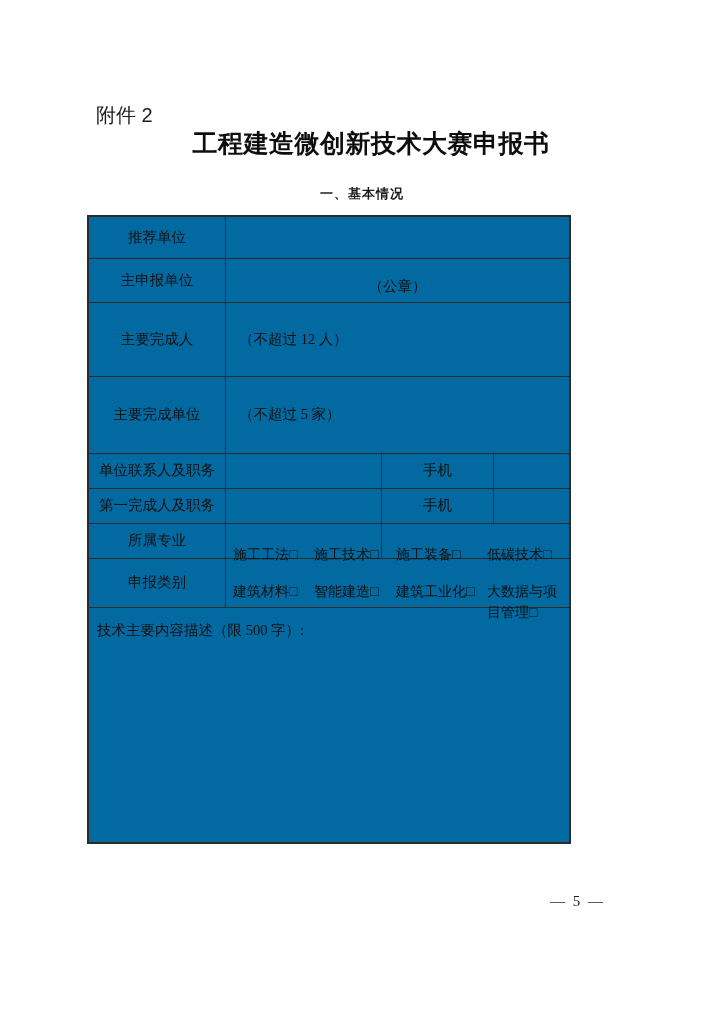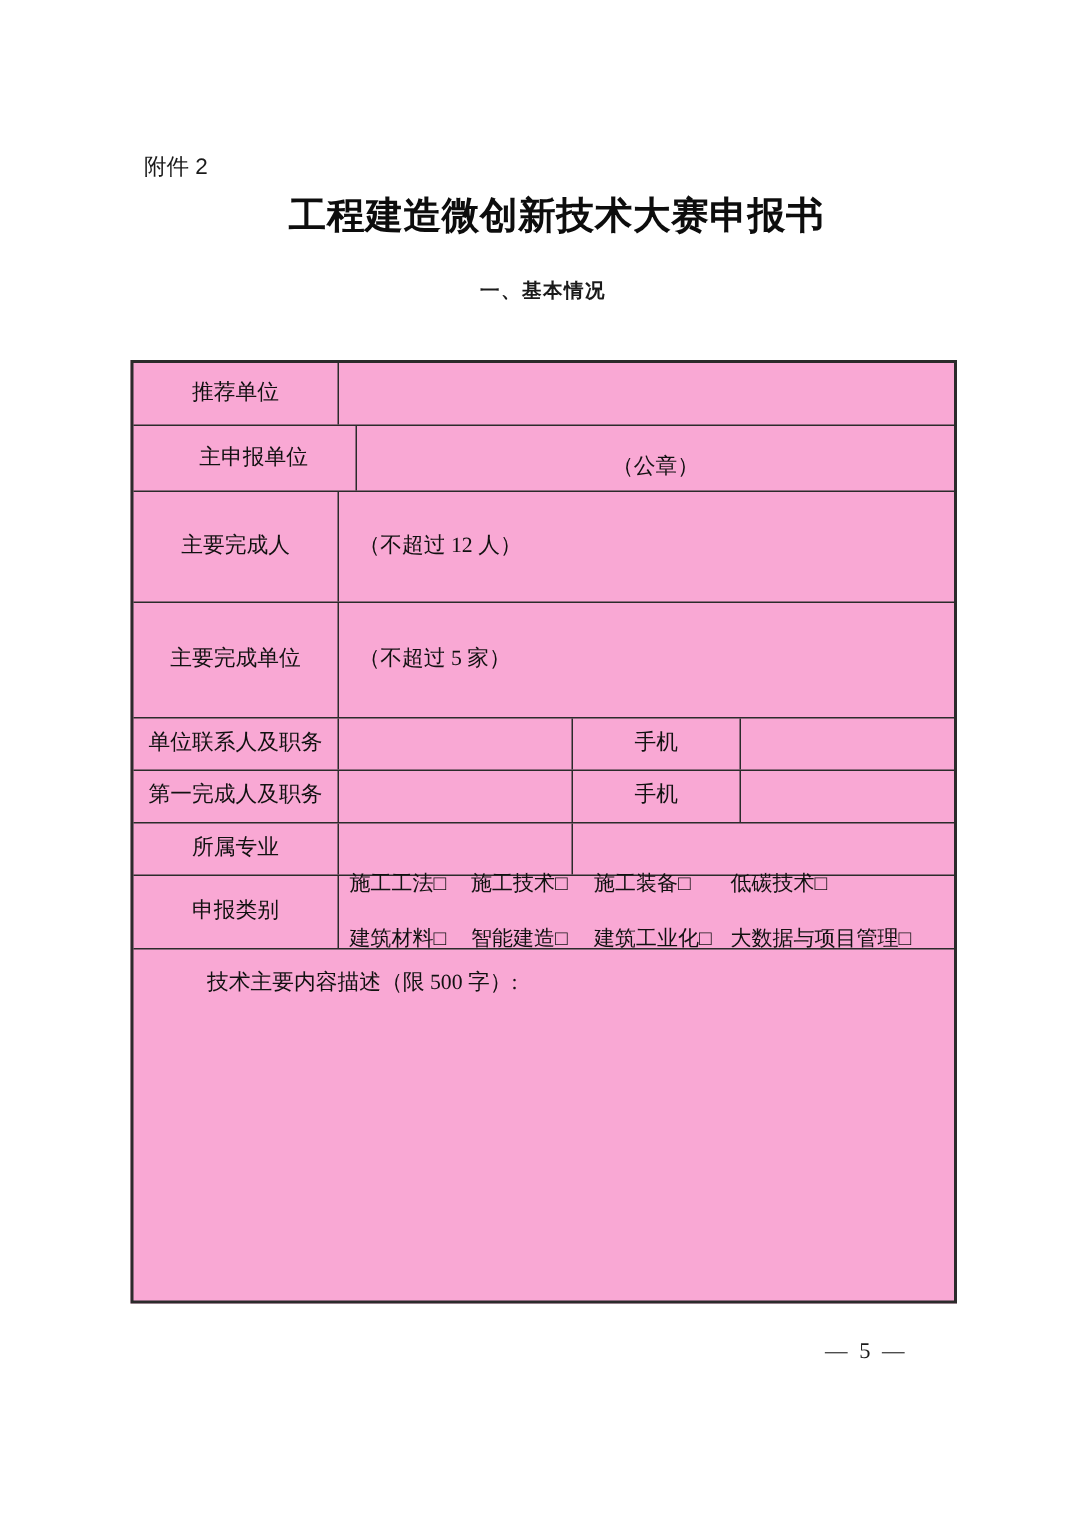--- a/index.html
+++ b/index.html
@@ -11,21 +11,21 @@
     margin: 0 auto;
     background: #ffffff;
     font-family: "Liberation Serif", "DejaVu Serif", serif;
     color: #111111;
     overflow: hidden;
   }
   .attachment-label {
     position: absolute;
     left: 96px;
     top: 102px;
-    font-size: 15px;
+    font-size: 20px;
     font-family: "Liberation Sans", "DejaVu Sans", sans-serif;
     color: #1a1a1a;
   }
   .doc-title {
     position: absolute;
     left: 0;
     right: 0;
     top: 127px;
     text-align: center;
     font-size: 25px;
@@ -42,31 +42,31 @@
     text-align: center;
     font-size: 13px;
     font-weight: bold;
     font-family: "Liberation Sans", "DejaVu Sans", sans-serif;
     letter-spacing: 1px;
     color: #1a1a1a;
   }
   .form-table {
     position: absolute;
     left: 87px;
-    top: 240px;
-    width: 551px;
+    top: 215px;
+    width: 484px;
     border: 2px solid #2b2b2b;
-    background: #f9a8d4;
+    background: #0369a1;
   }
   .row {
     display: flex;
     border-bottom: 1.5px solid #2b2b2b;
     align-items: stretch;
   }
-  .row:last-child { border-bottom: none; margin-left: 41px; }
+  .row:last-child { border-bottom: none; }
   .cell {
     border-right: 1px solid #2b2b2b;
     display: flex;
     align-items: center;
     justify-content: center;
     font-size: 14.5px;
     line-height: 1.35;
   }
   .cell:last-child { border-right: none; }
   .label-cell { width: 137px; flex: none; text-align: center; padding: 2px 4px; }
@@ -114,21 +114,21 @@
 
   <div class="section-heading">一、基本情况</div>
 
   <div class="form-table">
 
     <div class="row" style="height:42px;">
       <div class="cell label-cell">推荐单位</div>
       <div class="cell value-cell"></div>
     </div>
 
-    <div class="row" style="height:44px;padding-left:12px;">
+    <div class="row" style="height:44px;">
       <div class="cell label-cell">主申报单位</div>
       <div class="cell value-cell value-stamp">
         <span>（公章）</span>
       </div>
     </div>
 
 
     <div class="row" style="height:74px;">
       <div class="cell label-cell">主要完成人</div>
       <div class="cell value-cell value-left">

